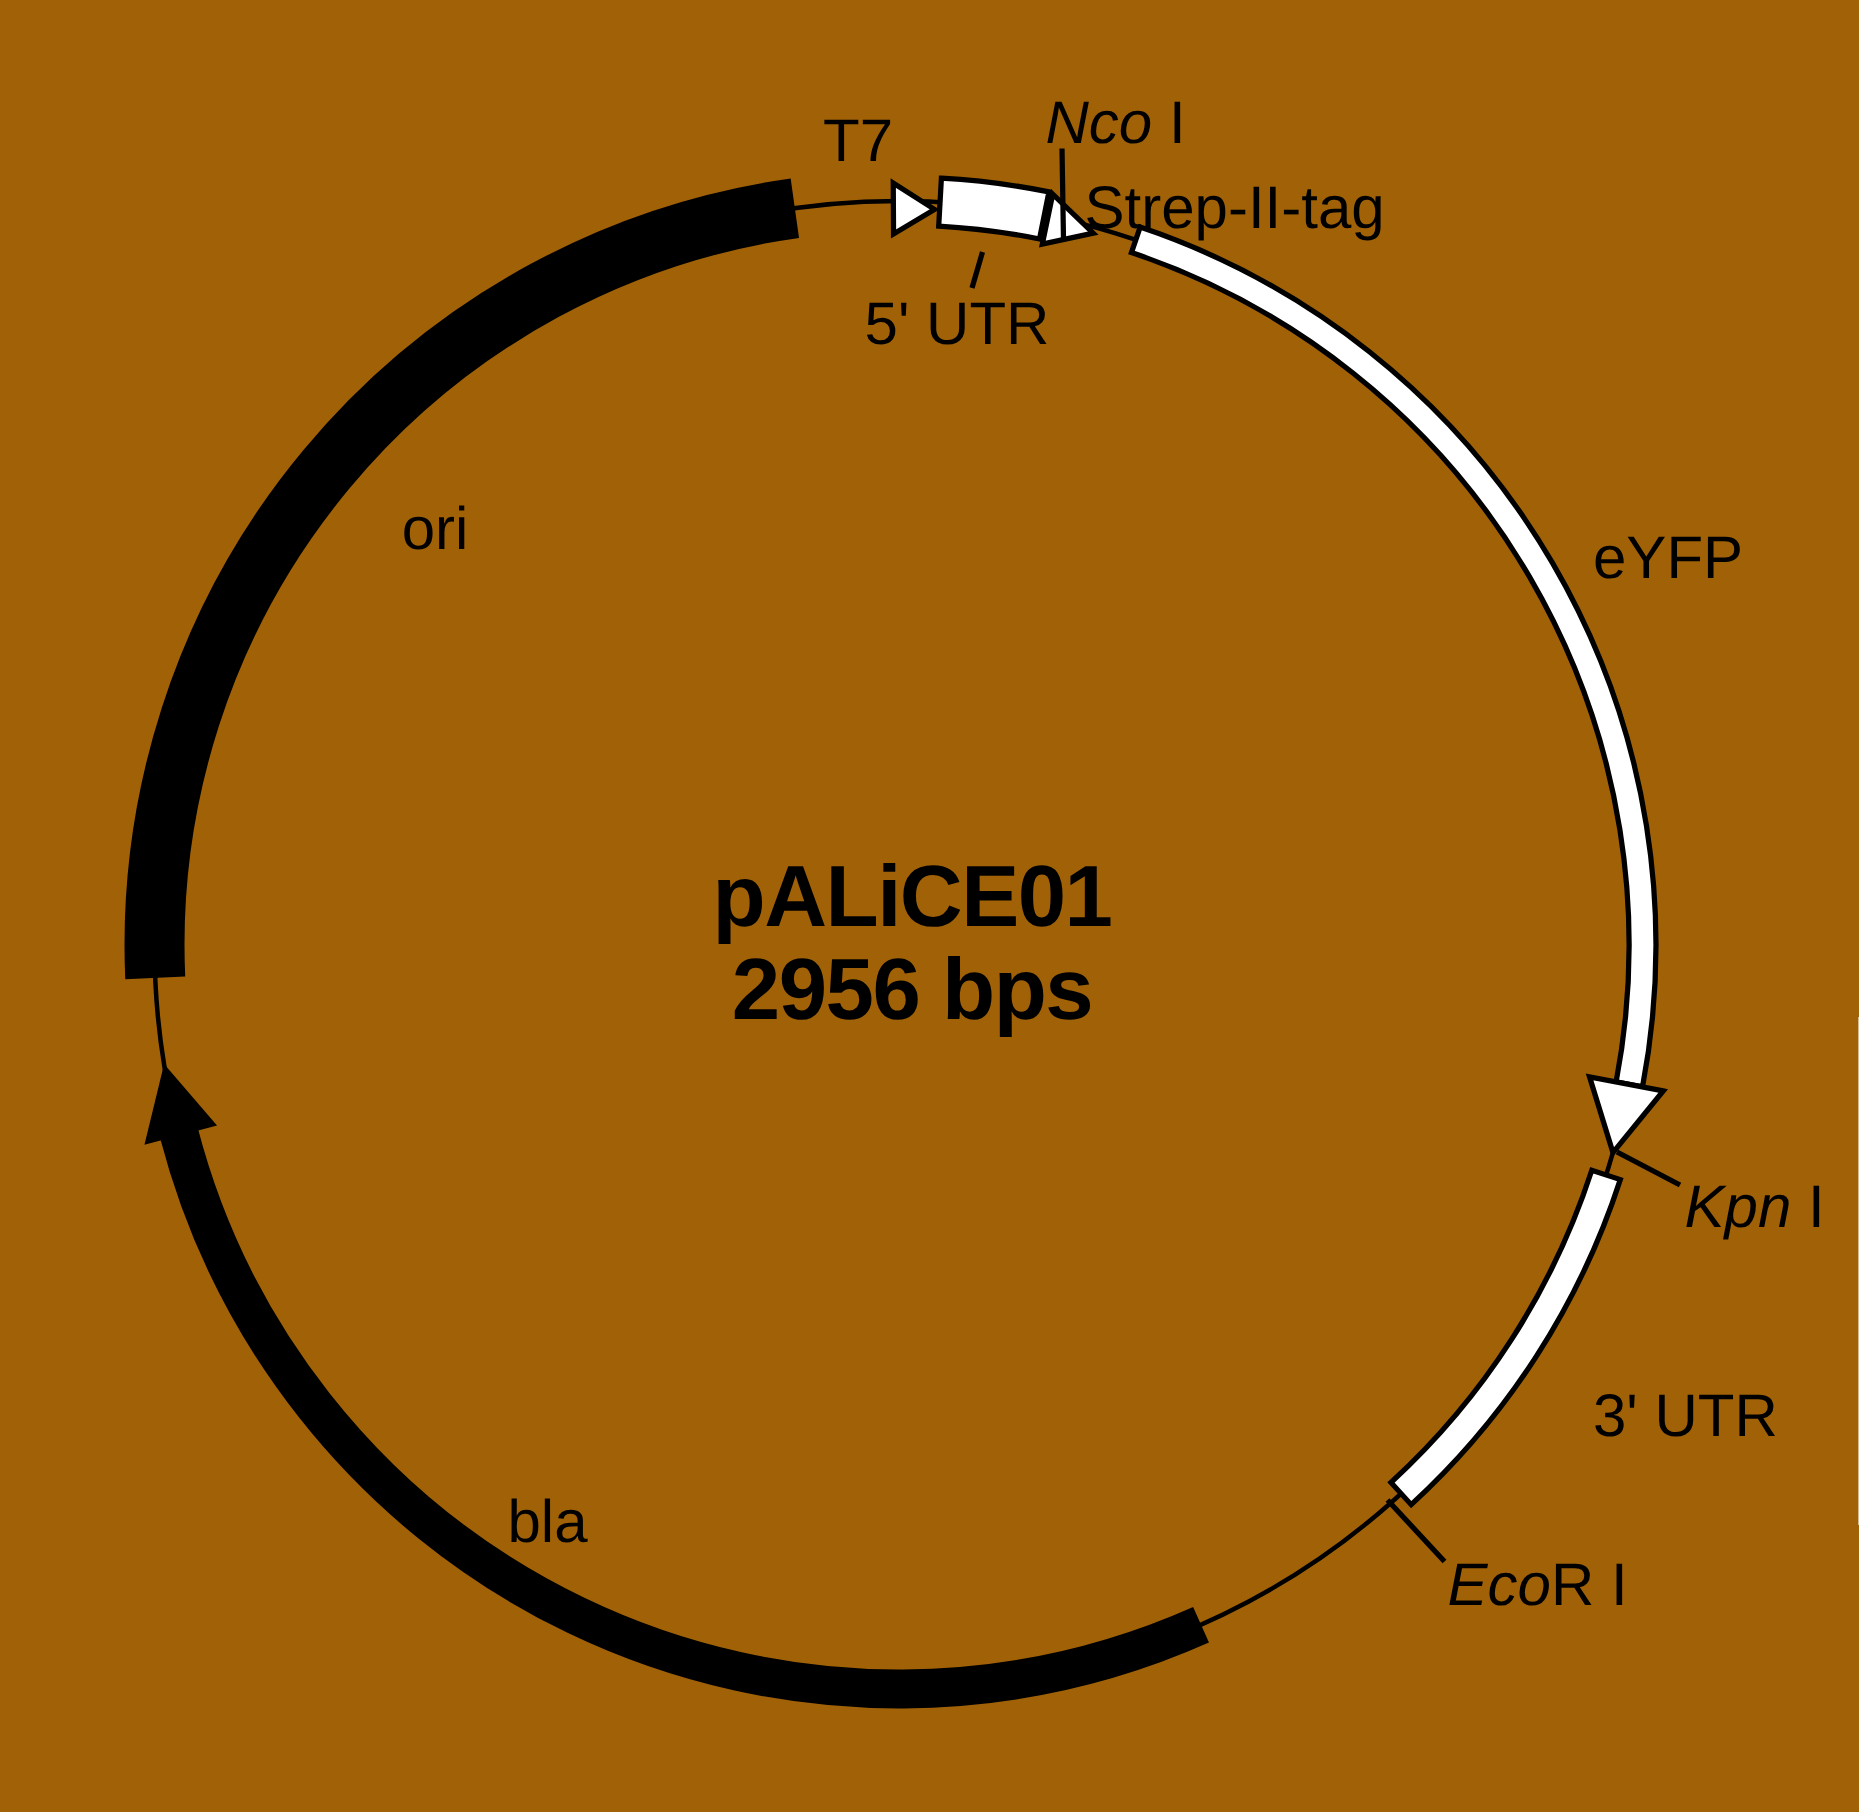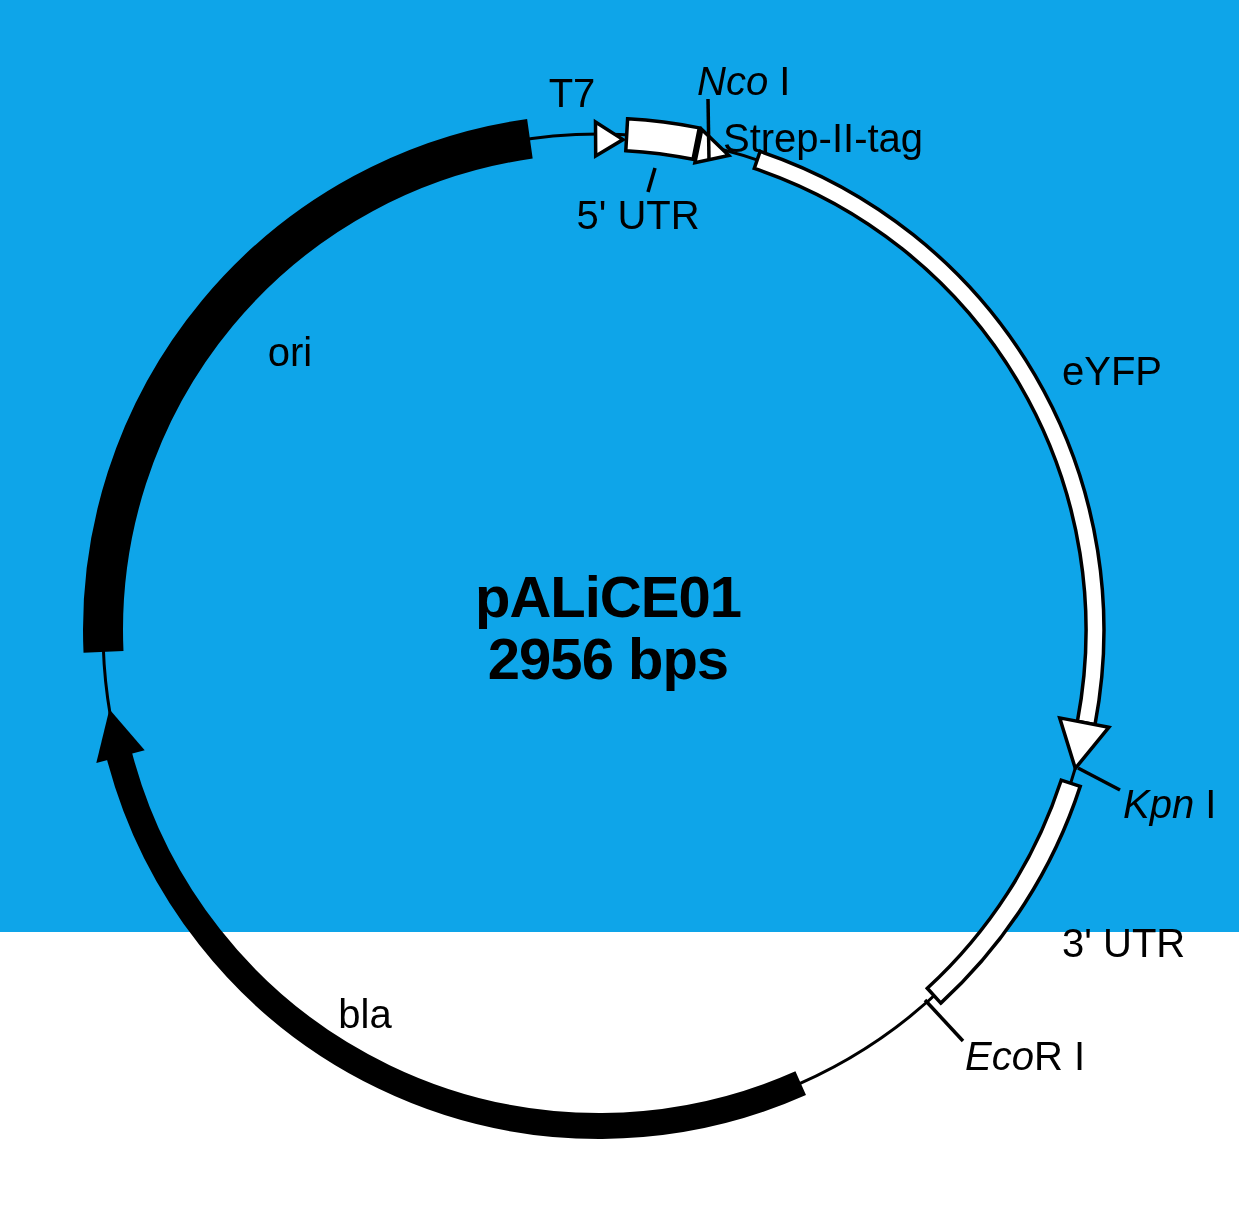--- a/index.html
+++ b/index.html
@@ -6,22 +6,22 @@
     margin: 0;
     padding: 0;
     width: 1239px;
     height: 1208px;
     background: #ffffff;
     font-family: "Liberation Sans", "DejaVu Sans", sans-serif;
   }
   #map-wrap {
     position: relative;
     width: 1239px;
-    height: 932px;
-    background: #0ea5e9;
+    height: 1208px;
+    background: #a16207;
   }
   svg { display: block; }
   text {
     fill: #000000;
     font-family: "Liberation Sans", "DejaVu Sans", sans-serif;
   }
   .feature-label { font-size: 40px; }
   .site-label   { font-size: 40px; }
   .site-italic  { font-style: italic; }
   .title-label  { font-size: 58px; font-weight: bold; letter-spacing: -1px; }

